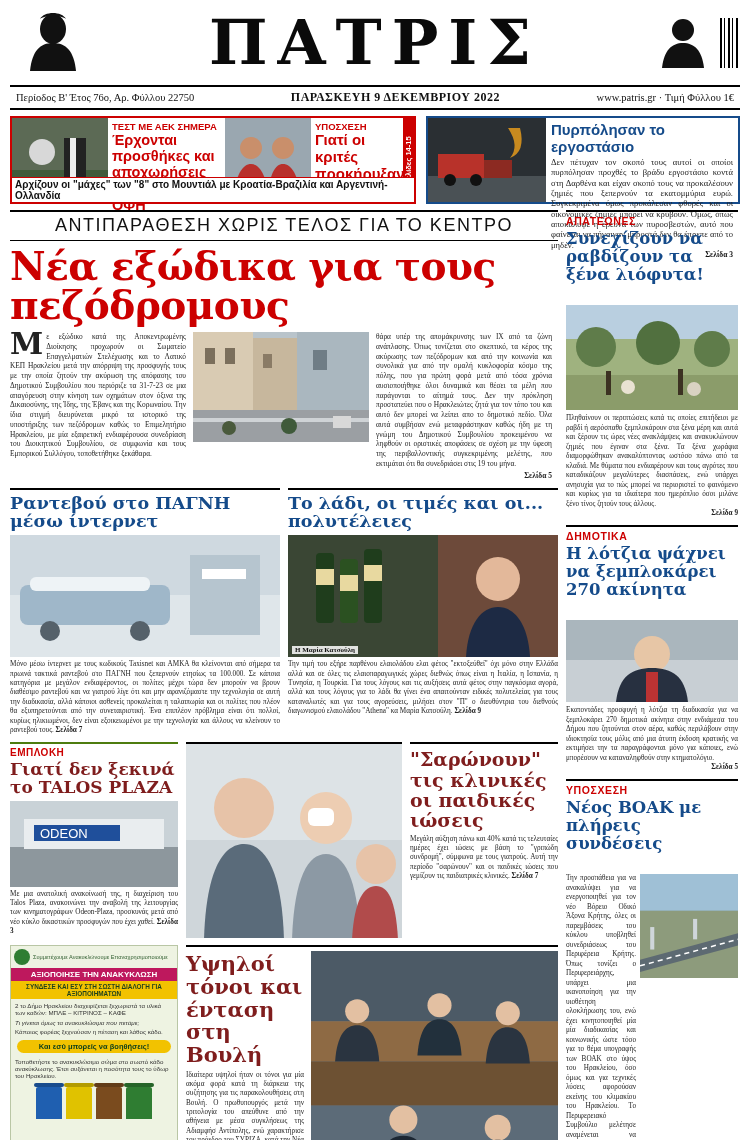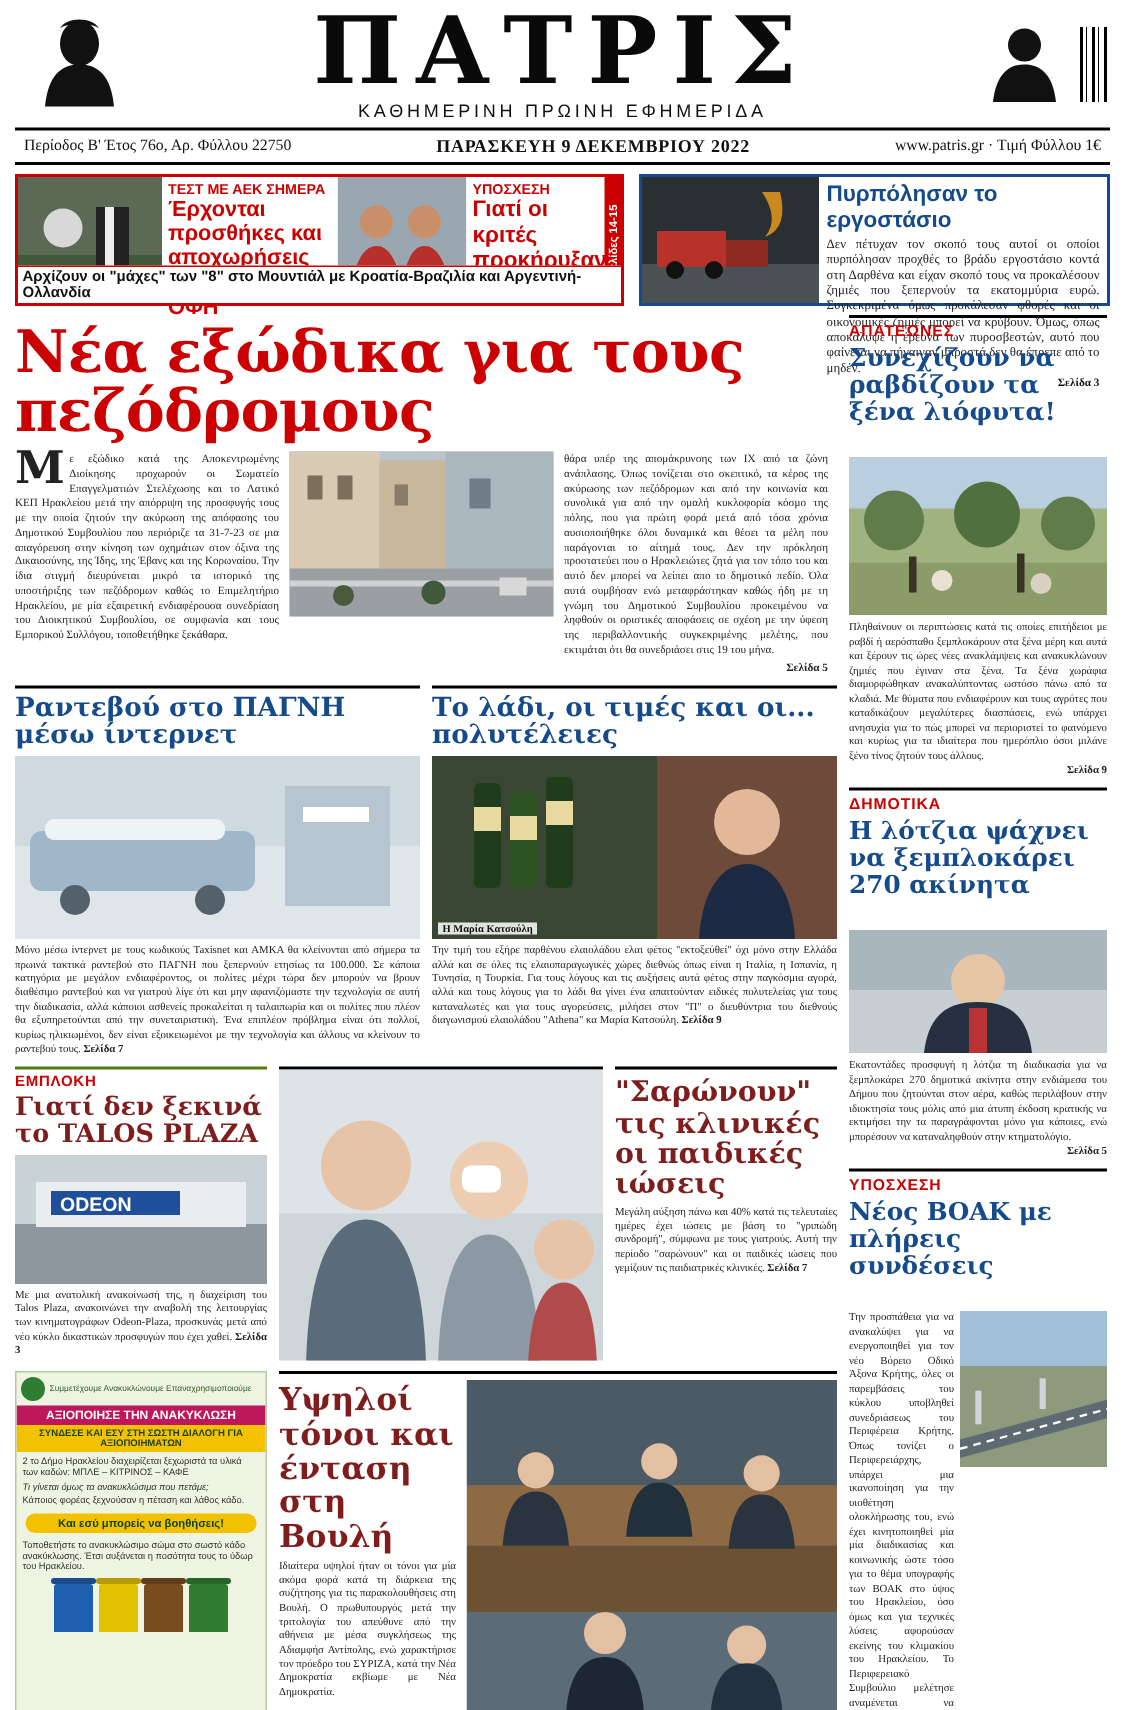--- a/index.html
+++ b/index.html
@@ -107,21 +107,21 @@
   .lower { display:flex; gap:8px; margin-top:7px; }
   .lw-left { width:168px; }
   .lw-mid { width:216px; }
   .lw-right { width:148px; }
   .box-blue { border-top:2px solid #4d7c0f; }
   .kicker-blue {
     font-family:"Liberation Sans", sans-serif; font-size:10px; font-weight:bold;
     color:#c00; letter-spacing:.5px; padding-top:3px;
   }
   .h-blue { color:#7f1d1d; font-weight:bold; font-size:17px; line-height:1.07; font-family:"DejaVu Serif", serif; padding:2px 0 4px;}
-  .ph-gray { background:#fca5a5; width:100%;font-weight:bold; }
+  .ph-gray { background:#fca5a5; width:100%; }
   .smalltxt { font-size:7.2px; line-height:1.3; text-align:justify; color:#222; }
 
   
   .bottom { display:flex; gap:8px; margin-top:7px; }
   .bt-left { width:168px; }
   .bt-mid { width:372px; }
   .flyer {
     width:100%; height:228px; border:1px solid #b9c6a5; background:#eef3e2; position:relative; overflow:hidden;
   }
   .bins { display:flex; gap:4px; justify-content:center; margin-top:6px; }
@@ -150,21 +150,20 @@
   <div class="masthead">
     <div class="mh-logo-left">
       <svg width="70" height="64" viewBox="0 0 70 64" aria-hidden="true">
         <ellipse cx="35" cy="20" rx="13" ry="15" fill="#111"></ellipse>
         <path d="M12 62 C14 42 22 34 35 34 C48 34 56 42 58 62 Z" fill="#111"></path>
         <path d="M22 10 C26 2 44 2 48 10 C44 6 26 6 22 10Z" fill="#111"></path>
       </svg>
     </div>
     <div class="mh-title-wrap">
       <div class="mh-title">ΠΑΤΡΙΣ</div>
-      <div class="mh-sub">ΚΑΘΗΜΕΡΙΝΗ ΠΡΩΙΝΗ ΕΦΗΜΕΡΙΔΑ</div>
     </div>
     <div class="mh-logo-right" style="display:flex;align-items:center;gap:8px;">
       <span>
         <svg width="58" height="58" viewBox="0 0 58 58" aria-hidden="true">
           <circle cx="29" cy="18" r="11" fill="#111"></circle>
           <path d="M8 56 C10 38 18 31 29 31 C40 31 48 38 50 56 Z" fill="#111"></path>
         </svg>
       </span>
       <span class="barcode"></span>
     </div>
@@ -226,20 +225,21 @@
         <div class="b">Δεν πέτυχαν τον σκοπό τους αυτοί οι οποίοι πυρπόλησαν προχθές το βράδυ εργοστάσιο κοντά στη Δαρθένα και είχαν σκοπό τους να προκαλέσουν ζημιές που ξεπερνούν τα εκατομμύρια ευρώ. Συγκεκριμένα όμως προκάλεσαν φθορές και οι οικονομικές ζημιές μπορεί να κρύβουν. Όμως, όπως αποκάλυψε η έρευνα των πυροσβεστών, αυτό που φαίνεται να πήγαιναν μπροστά δεν θα έπρεπε από το μηδέν.</div>
         <div class="cap-right">Σελίδα 3</div>
       </div>
     </div>
   </div>
 
   <div class="grid">
 
     <div class="col-main">
 
+      <div class="lead-kicker">ΑΝΤΙΠΑΡΑΘΕΣΗ ΧΩΡΙΣ ΤΕΛΟΣ ΓΙΑ ΤΟ ΚΕΝΤΡΟ</div>
       <div class="lead-head">Νέα εξώδικα για τους πεζόδρομους</div>
 
       <div class="lead-body">
         <div class="lead-col c1 dropcap">Με εξώδικο κατά της Αποκεντρωμένης Διοίκησης προχωρούν οι Σωματείο Επαγγελματιών Στελέχωσης και το Λατικό ΚΕΠ Ηρακλείου μετά την απόρριψη της προσφυγής τους με την οποία ζητούν την ακύρωση της απόφασης του Δημοτικού Συμβουλίου που περιόριζε τα 31-7-23 σε μια απαγόρευση στην κίνηση των οχημάτων στον όξινα της Δικαιοσύνης, της Ίδης, της Έβανς και της Κορωναίου. Την ίδια στιγμή διευρύνεται μικρό τα ιστορικό της υποστήριξης των πεζόδρομων καθώς το Επιμελητήριο Ηρακλείου, με μία εξαιρετική ενδιαφέρουσα συνεδρίαση του Διοικητικού Συμβουλίου, σε συμφωνία και τους Εμπορικού Συλλόγου, τοποθετήθηκε ξεκάθαρα.</div>
         <div class="lead-photo imgph">
           <svg class="g1" viewBox="0 0 176 110" preserveAspectRatio="none">
             <rect width="176" height="110" fill="#b9c4cb"></rect>
             <rect x="0" y="0" width="60" height="78" fill="#d9cbb3"></rect>
             <rect x="60" y="6" width="44" height="72" fill="#c7b79d"></rect>
             <rect x="104" y="0" width="72" height="80" fill="#aab7bf"></rect>

